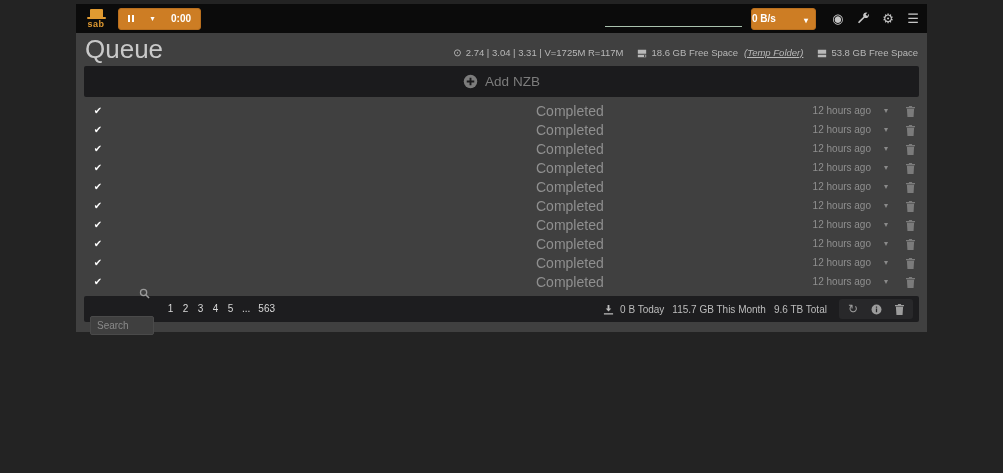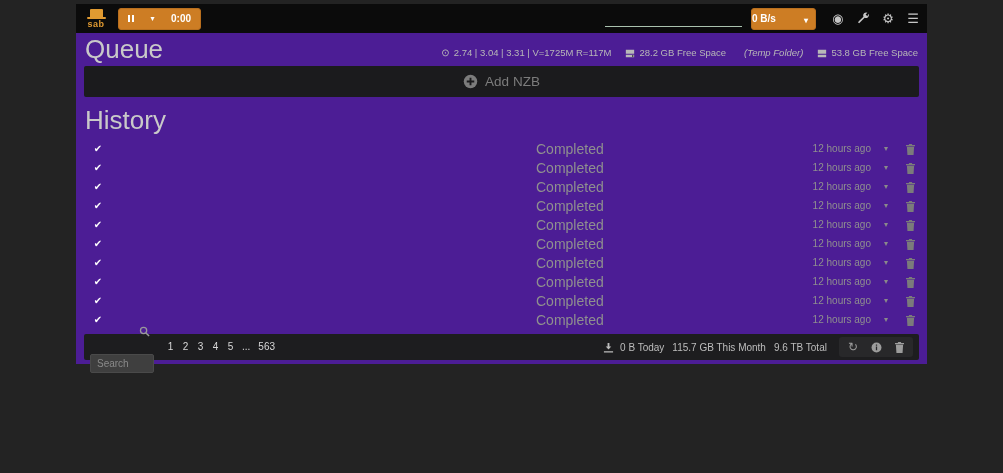--- a/index.html
+++ b/index.html
@@ -40,31 +40,31 @@
 
   .nav-icons { display:flex; align-items:center; margin-left:6px; }
   .nav-icon {
     width:18px; height:18px; margin-left:7px;
     display:flex; align-items:center; justify-content:center;
     color:#c6c6c6; font-size:13px; cursor:pointer;
   }
   .nav-icon svg { display:block; }
 
   
-  .main { background:#4c1d95; padding-bottom:4px; }
+  .main { background:#404040; padding-bottom:10px; }
 
   .queue-header { display:flex; align-items:flex-end; padding:2px 9px 0; }
   .page-title { font-size:26px; font-weight:400; color:#c9c9c9; margin:0; line-height:28px; }
   .queue-stats {
     flex:1; display:flex; justify-content:flex-end; align-items:center;
     color:#b8b8b8; font-size:9.5px; padding-bottom:5px; white-space:nowrap;
   }
   .queue-stats .stat { display:flex; align-items:center; margin-left:14px; }
   .queue-stats .g { margin-right:4px; font-size:10px; color:#b8b8b8; }
-  .queue-stats em { font-style:italic; margin-left:18px; }
+  .queue-stats em { font-style:italic; margin-left:6px;text-decoration:underline; }
   .disk-icon { margin-right:4px; }
 
   .add-panel {
     margin:3px 8px 4px; height:31px; background:#1b1b1d; border-radius:2px;
     display:flex; align-items:center; justify-content:center; gap:7px;
     color:#7c7c7c; font-size:13.5px; cursor:pointer;
   }
 
   .history-title-wrap { padding:5px 9px 2px; }
 
@@ -175,43 +175,40 @@
       <div class="queue-stats">
         <span class="stat">
           <span class="g">⊙</span>
           <span>2.74 | 3.04 | 3.31 | V=1725M R=117M</span>
         </span>
         <span class="stat">
           <svg class="disk-icon" width="10" height="10" viewBox="0 0 12 12">
               <path fill="#b8b8b8" d="M1 2h10v5H1zM1 8h10v3H1z"></path>
               <circle cx="9.3" cy="9.5" r=".9" fill="#1313 13"></circle>
             </svg>
-          <span>28.2 GB Free Space</span>
+          <span>18.6 GB Free Space</span>
           <em>(Temp Folder)</em>
         </span>
         <span class="stat">
           <svg class="disk-icon" width="10" height="10" viewBox="0 0 12 12">
               <path fill="#b8b8b8" d="M1 2h10v5H1zM1 8h10v3H1z"></path>
             </svg>
           <span>53.8 GB Free Space</span>
         </span>
       </div>
     </div>
 
     <div class="add-panel">
       <svg width="15" height="15" viewBox="0 0 16 16">
           <circle cx="8" cy="8" r="7.2" fill="#7c7c7c"></circle>
           <path d="M7 4h2v3h3v2H9v3H7V9H4V7h3z" fill="#1b1b1d"></path>
         </svg>
       <span>Add NZB</span>
     </div>
 
-    <div class="history-title-wrap">
-      <h1 class="page-title">History</h1>
-    </div>
 
     <div class="hlist">
 
         <div class="hrow">
           <span class="check">✔</span>
           <span><span class="blur-name"></span></span>
           <span class="status">Completed</span>
           <span class="age">12 hours ago</span>
           <span class="row-caret">▾</span>
           <span class="row-trash">

